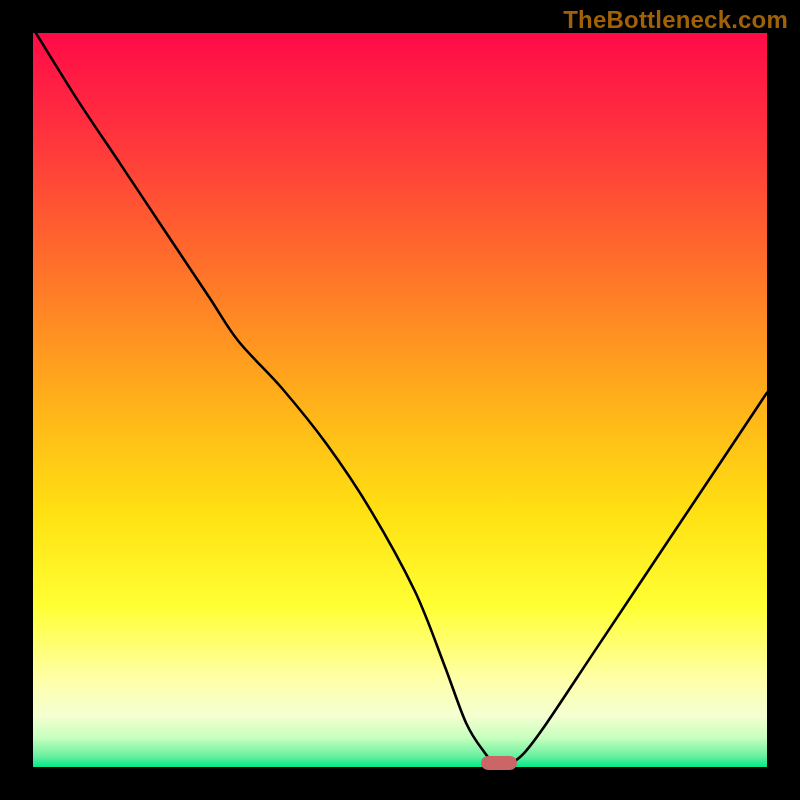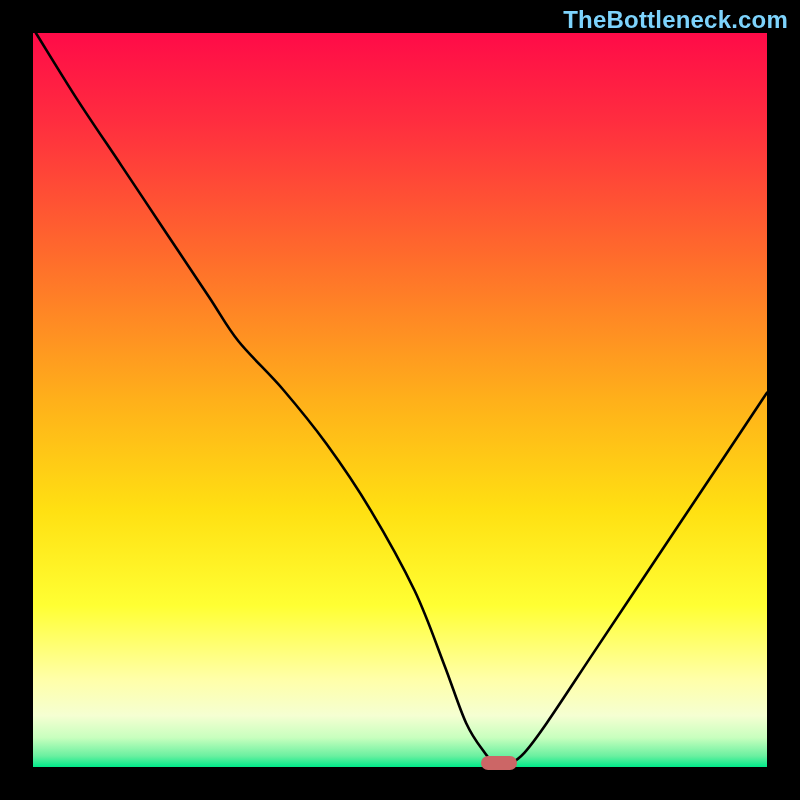--- a/index.html
+++ b/index.html
@@ -17,21 +17,21 @@
     width: 734px;
     height: 734px;
   }
   .watermark {
     position: absolute;
     top: 6px;
     right: 12px;
     font-family: Arial, Helvetica, sans-serif;
     font-size: 24px;
     font-weight: bold;
-    color: #7dd3fc;
+    color: #a16207;
     letter-spacing: 0.2px;
   }
   svg {
     display: block;
   }
   .marker {
     position: absolute;
     width: 36px;
     height: 14px;
     border-radius: 7px;

